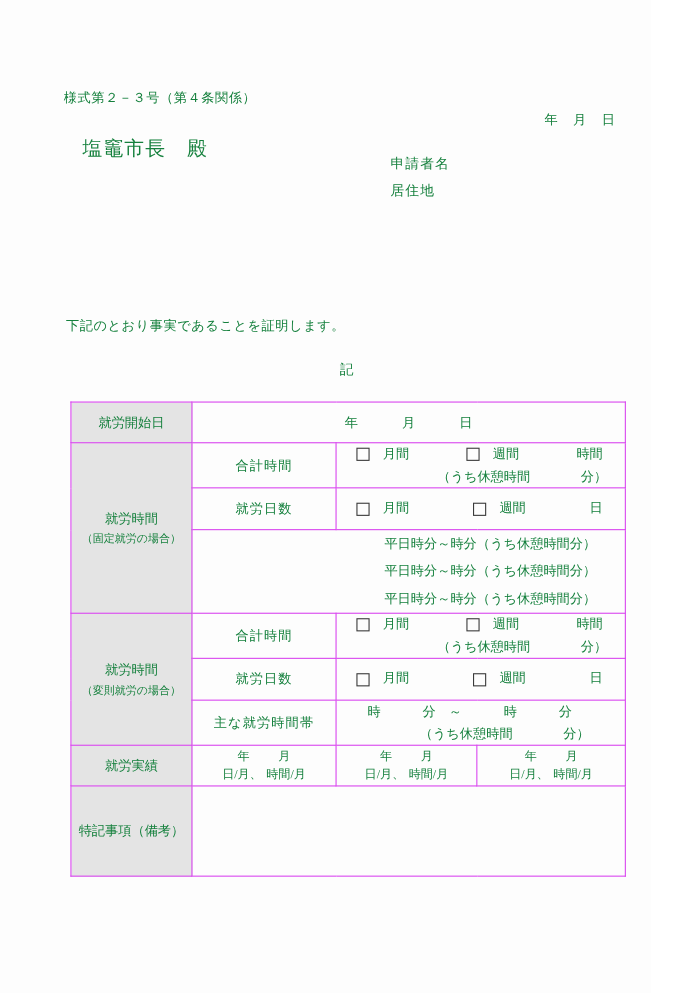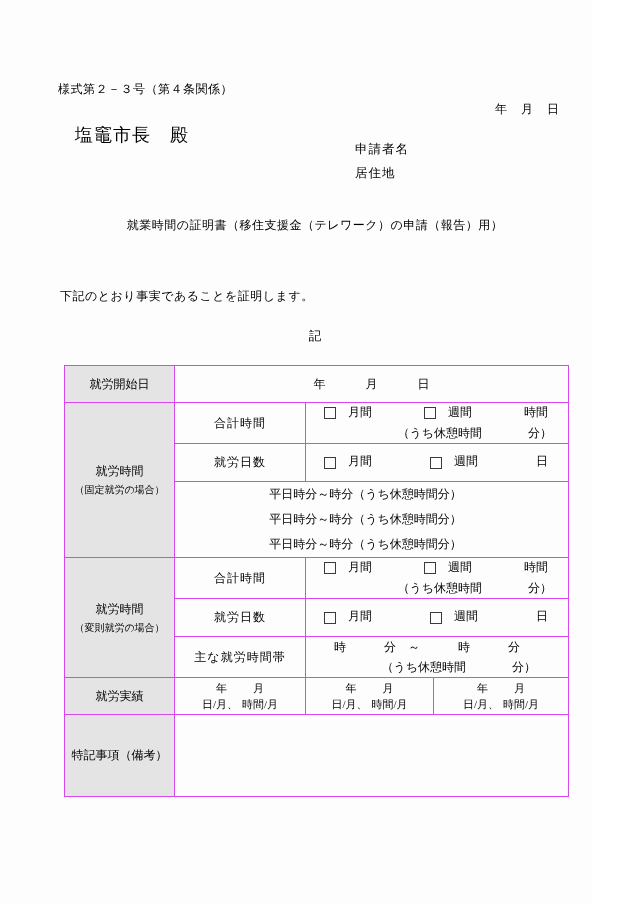--- a/index.html
+++ b/index.html
@@ -1,21 +1,21 @@
 <!DOCTYPE html>
 <html><head>
 <meta charset="utf-8">
 <style>
   html,body{margin:0;padding:0;background:#ffffff;}
   .page{
     position:relative;
     width:592px;height:903px;
     background:#fdfdfd;
     font-family:"Liberation Serif","DejaVu Serif",serif;
-    color:#000000;
+    color:#15803d;
     overflow:hidden;
   }
   .abs{position:absolute;}
   .form-number{left:58px;top:81px;font-size:12px;letter-spacing:0.5px;}
   .date-line{left:495px;top:101px;display:flex;gap:14px;font-size:12px;}
   .recipient{left:75px;top:123px;font-size:18px;letter-spacing:1px;}
   .applicant{left:355px;top:141px;font-size:12.5px;letter-spacing:1px;}
   .residence{left:355px;top:165px;font-size:12.5px;letter-spacing:1px;}
   .doc-title{left:0;top:217px;width:630px;text-align:center;font-size:12px;letter-spacing:0.5px;}
   .statement{left:60px;top:288px;font-size:12px;letter-spacing:0.5px;}
@@ -34,21 +34,21 @@
   }
   td.hd{background:#e4e4e4;text-align:center;}
   td.sublabel{text-align:center;letter-spacing:1px;}
   .hd .sub{font-size:10px;margin-top:3px;letter-spacing:0;}
   .cellcol{display:flex;flex-direction:column;justify-content:center;height:100%;gap:3px;}
   .l1{display:flex;justify-content:space-between;align-items:flex-end;padding:0 20px 0 18px;line-height:17px;font-family:Liberation Mono, monospace;}
   .l2{display:flex;justify-content:flex-end;gap:46px;padding-right:16px;line-height:17px;}
   .l2-band{display:flex;justify-content:flex-end;gap:46px;padding-right:32px;line-height:17px;}
   .grp{display:flex;align-items:center;}
   .cb{display:inline-block;width:10px;height:10px;border:1px solid #3a3a3a;margin-right:12px;background:#fdfdfd;}
-  .wline{display:flex;justify-content:center;padding:0 26px 0 14px;line-height:25px;}
+  .wline{display:flex;justify-content:flex-end;padding:0 26px 0 14px;line-height:25px;}
   .mb1{display:flex;justify-content:space-between;align-items:center;padding:0 48px 0 28px;line-height:17px;}
   .res{display:flex;flex-direction:column;justify-content:center;height:100%;gap:2px;font-size:11px;}
   .res-l1{display:flex;justify-content:center;gap:26px;line-height:14px;}
   .res-l2{display:flex;justify-content:center;gap:4px;line-height:14px;}
   .datecell{display:flex;justify-content:center;gap:40px;}
   tr.r1{height:37px;} tr.r2{height:41px;} tr.r3{height:38px;}
   tr.r4{height:76px;} tr.r5{height:41px;} tr.r6{height:38px;}
   tr.r7{height:41px;} tr.r8{height:37px;} tr.r9{height:82px;}
 </style>
 </head>
@@ -61,21 +61,20 @@
   <div class="abs date-line">
     <span>年</span>
     <span>月</span>
     <span>日</span>
   </div>
 
   <div class="abs recipient">塩竈市長　殿</div>
   <div class="abs applicant">申請者名</div>
   <div class="abs residence">居住地</div>
 
-  <div class="abs doc-title">就業時間の証明書（移住支援金（テレワーク）の申請（報告）用）</div>
   <div class="abs statement">下記のとおり事実であることを証明します。</div>
   <div class="abs ki">記</div>
 
   <table class="form-table">
     <colgroup>
       <col style="width:110px">
         <col style="width:131px">
         <col style="width:128px">
         <col style="width:135px">
     </colgroup>

